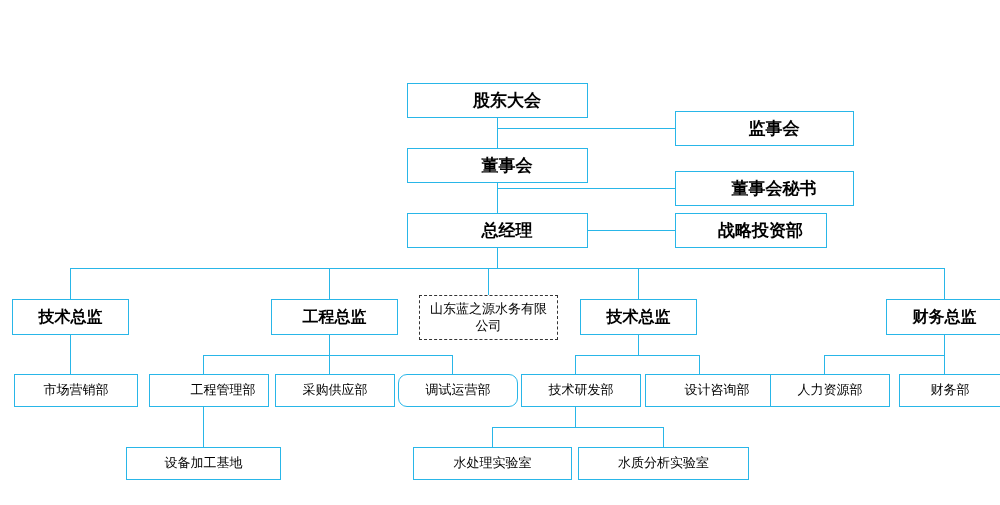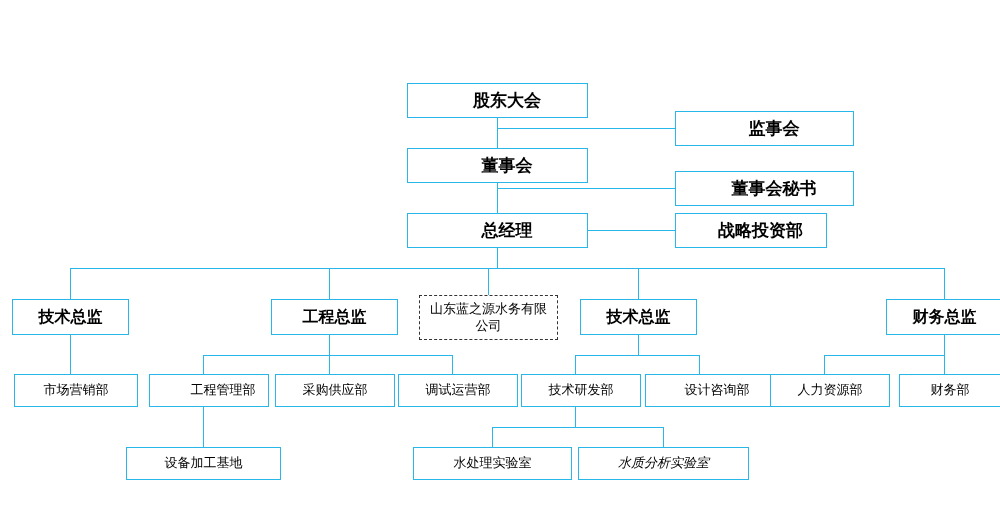--- a/index.html
+++ b/index.html
@@ -131,29 +131,29 @@
   <div class="node level2" style="left:580px; top:299px; width:117px; height:36px;">技术总监</div>
 
   <div class="node level2" style="left:886px; top:299px; width:117px; height:36px;">财务总监</div>
 
   <div class="node level3" style="left:8px; top:374px; width:124px; height:33px;">市场营销部</div>
 
   <div class="node level3" style="left:143px; top:374px; width:120px; height:33px;padding-left:28px;">工程管理部</div>
 
   <div class="node level3" style="left:269px; top:374px; width:120px; height:33px;">采购供应部</div>
 
-  <div class="node level3" style="left:392px; top:374px; width:120px; height:33px;">调试运营部</div>
+  <div class="node level3" style="left:392px; top:374px; width:120px; height:33px;border-radius:9px;">调试运营部</div>
 
   <div class="node level3" style="left:515px; top:374px; width:120px; height:33px;">技术研发部</div>
 
   <div class="node level3" style="left:639px; top:374px; width:144px; height:33px;">设计咨询部</div>
 
   <div class="node level3" style="left:764px; top:374px; width:120px; height:33px;">人力资源部</div>
 
   <div class="node level3" style="left:893px; top:374px; width:102px; height:33px;">财务部</div>
 
   <div class="node level4" style="left:126px; top:447px; width:155px; height:33px;">设备加工基地</div>
 
   <div class="node level4" style="left:413px; top:447px; width:159px; height:33px;">水处理实验室</div>
 
-  <div class="node level4" style="left:578px; top:447px; width:171px; height:33px;font-style:italic;">水质分析实验室</div>
+  <div class="node level4" style="left:578px; top:447px; width:171px; height:33px;">水质分析实验室</div>
 
 </div>
 
 </body></html>

